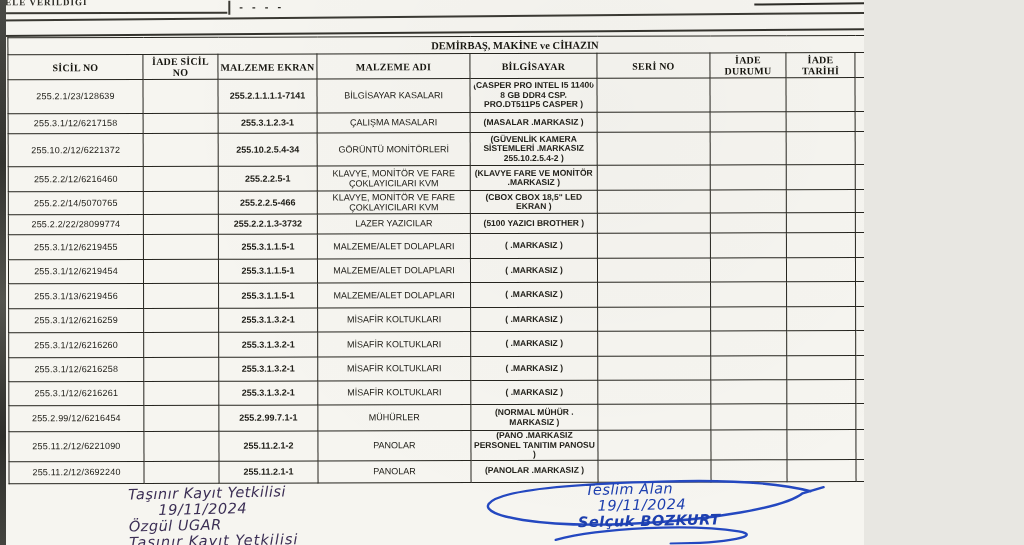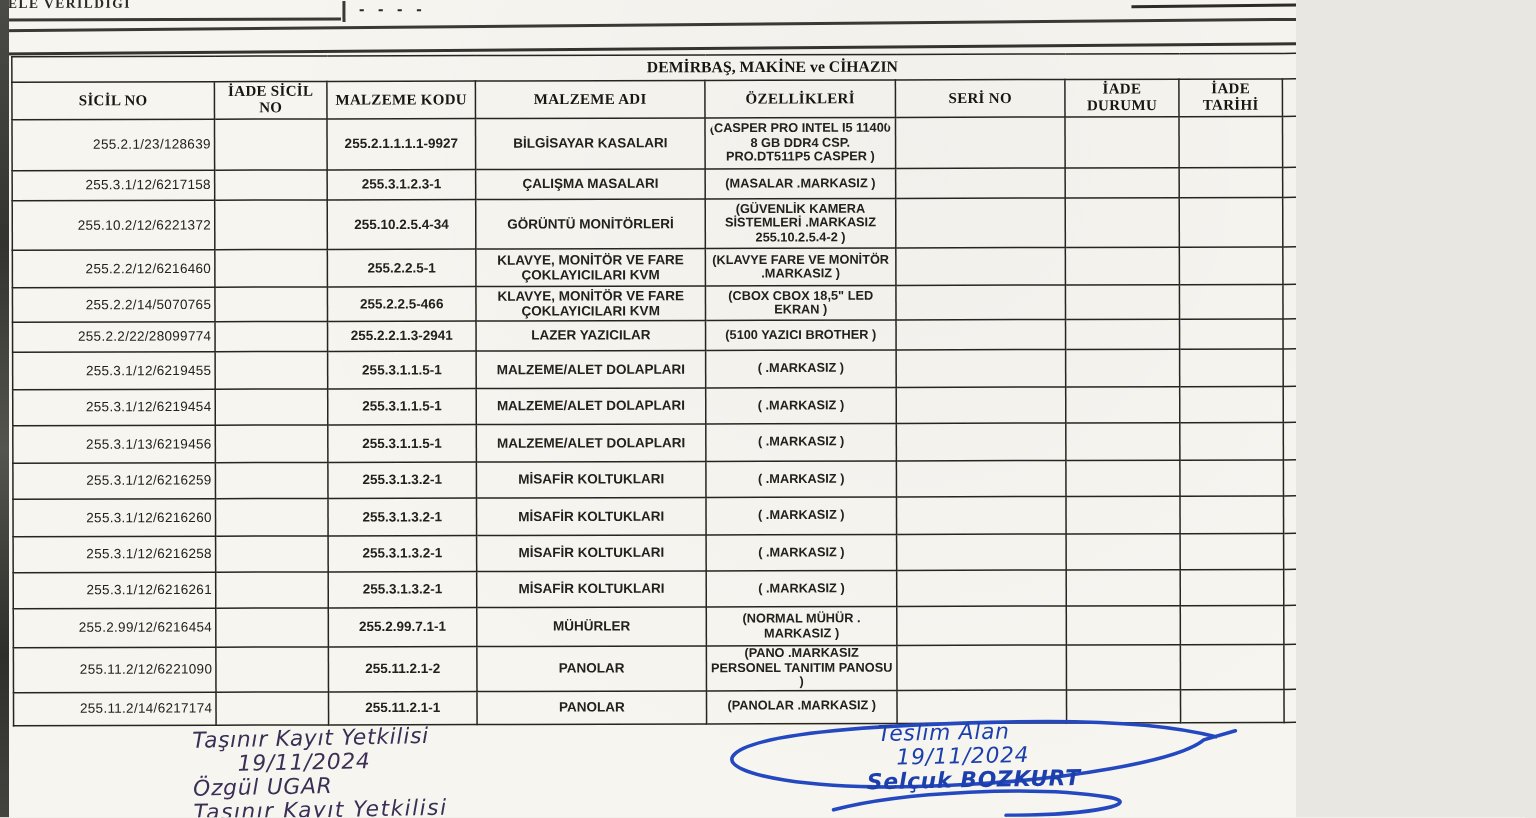--- a/index.html
+++ b/index.html
@@ -26,23 +26,23 @@
   .topright-line{position:absolute;left:755px;top:3px;width:269px;height:2px;background:#2c2b26;transform:rotate(-0.5deg);}
 
   
   table.inv{position:absolute;left:8px;top:36px;width:1014px;border-collapse:collapse;table-layout:fixed;}
   table.inv th, table.inv td{border:1px solid #26251f;padding:0 2px;overflow:hidden;}
   tr.title-row th{border-bottom:1px solid #26251f;font-family:"Liberation Serif",serif;
                   font-size:10.5px;font-weight:bold;text-align:center;height:16px;color:#171610;}
   tr.head-row th{font-family:"Liberation Serif",serif;font-size:10px;font-weight:bold;
                  text-align:center;height:24px;color:#171610;letter-spacing:.2px;}
   td.cell{font-size:9px;text-align:center;vertical-align:middle;line-height:10.5px;color:#22211b;}
-  td.c0{font-weight:normal;letter-spacing:.2px;text-align:right;}
+  td.c0{font-weight:normal;letter-spacing:.2px;}
   td.c2{font-weight:bold;}
-  td.c3{font-weight:bold;border-radius:16px;}
+  td.c3{font-weight:normal;border-radius:16px;}
   td.c4{font-weight:bold;font-size:8.5px;line-height:9.5px;border-radius:14px;}
 
   
   .hand{position:absolute;font-family:"DejaVu Sans",sans-serif;font-style:italic;z-index:6;}
   .sig-left{left:128px;top:484px;color:#3c2f55;font-size:14.5px;line-height:16px;transform:rotate(-1deg);letter-spacing:.5px;}
   .sig-left .l2{margin-left:30px;}
   .sig-left .l4{letter-spacing:1px;}
   .sig-right{left:585px;top:481px;color:#1d3fae;font-size:14.5px;line-height:16px;transform:rotate(-1deg);letter-spacing:.5px;}
   .sig-right .l2{margin-left:12px;}
   .sig-right .l3{font-weight:bold;margin-left:-8px;}
@@ -77,35 +77,35 @@
           <col style="width:110px">
         <col style="width:57px">
       </colgroup>
       <thead>
         <tr class="title-row">
           <th colspan="10">DEMİRBAŞ, MAKİNE ve CİHAZIN</th>
         </tr>
         <tr class="head-row" id="head-row">
             <th>SİCİL NO</th>
             <th>İADE SİCİL NO</th>
-            <th>MALZEME KODU</th>
+            <th>MALZEME EKRAN</th>
             <th>MALZEME ADI</th>
-            <th>ÖZELLİKLERİ</th>
+            <th>BİLGİSAYAR</th>
             <th>SERİ NO</th>
             <th>İADE DURUMU</th>
             <th>İADE TARİHİ</th>
             <th>İADE ALAN</th>
             <th>İMZA</th>
           </tr>
       </thead>
       <tbody id="tbody">
           <tr style="height: 34px;">
             <td class="cell c0">255.2.1/23/128639</td>
             <td class="cell c1"></td>
-            <td class="cell c2">255.2.1.1.1.1-9927</td>
+            <td class="cell c2">255.2.1.1.1.1-7141</td>
             <td class="cell c3">BİLGİSAYAR KASALARI</td>
             <td class="cell c4">(CASPER PRO INTEL I5 11400 8 GB DDR4 CSP. PRO.DT511P5  CASPER  )</td>
             <td class="cell c5"></td>
             <td class="cell c6"></td>
             <td class="cell c7"></td>
             <td class="cell c8"></td>
             <td class="cell c9"></td>
           </tr>
           <tr style="height: 20px;">
             <td class="cell c0">255.3.1/12/6217158</td>
@@ -151,21 +151,21 @@
             <td class="cell c4">(CBOX  CBOX 18,5" LED EKRAN )</td>
             <td class="cell c5"></td>
             <td class="cell c6"></td>
             <td class="cell c7"></td>
             <td class="cell c8"></td>
             <td class="cell c9"></td>
           </tr>
           <tr style="height: 20px;">
             <td class="cell c0">255.2.2/22/28099774</td>
             <td class="cell c1"></td>
-            <td class="cell c2">255.2.2.1.3-2941</td>
+            <td class="cell c2">255.2.2.1.3-3732</td>
             <td class="cell c3">LAZER YAZICILAR</td>
             <td class="cell c4">(5100 YAZICI  BROTHER  )</td>
             <td class="cell c5"></td>
             <td class="cell c6"></td>
             <td class="cell c7"></td>
             <td class="cell c8"></td>
             <td class="cell c9"></td>
           </tr>
           <tr style="height: 25px;">
             <td class="cell c0">255.3.1/12/6219455</td>
@@ -269,21 +269,21 @@
             <td class="cell c2">255.11.2.1-2</td>
             <td class="cell c3">PANOLAR</td>
             <td class="cell c4">(PANO  .MARKASIZ PERSONEL TANITIM PANOSU )</td>
             <td class="cell c5"></td>
             <td class="cell c6"></td>
             <td class="cell c7"></td>
             <td class="cell c8"></td>
             <td class="cell c9"></td>
           </tr>
           <tr style="height: 22px;">
-            <td class="cell c0">255.11.2/14/6217174</td>
+            <td class="cell c0">255.11.2/12/3692240</td>
             <td class="cell c1"></td>
             <td class="cell c2">255.11.2.1-1</td>
             <td class="cell c3">PANOLAR</td>
             <td class="cell c4">(PANOLAR  .MARKASIZ  )</td>
             <td class="cell c5"></td>
             <td class="cell c6"></td>
             <td class="cell c7"></td>
             <td class="cell c8"></td>
             <td class="cell c9"></td>
           </tr>

